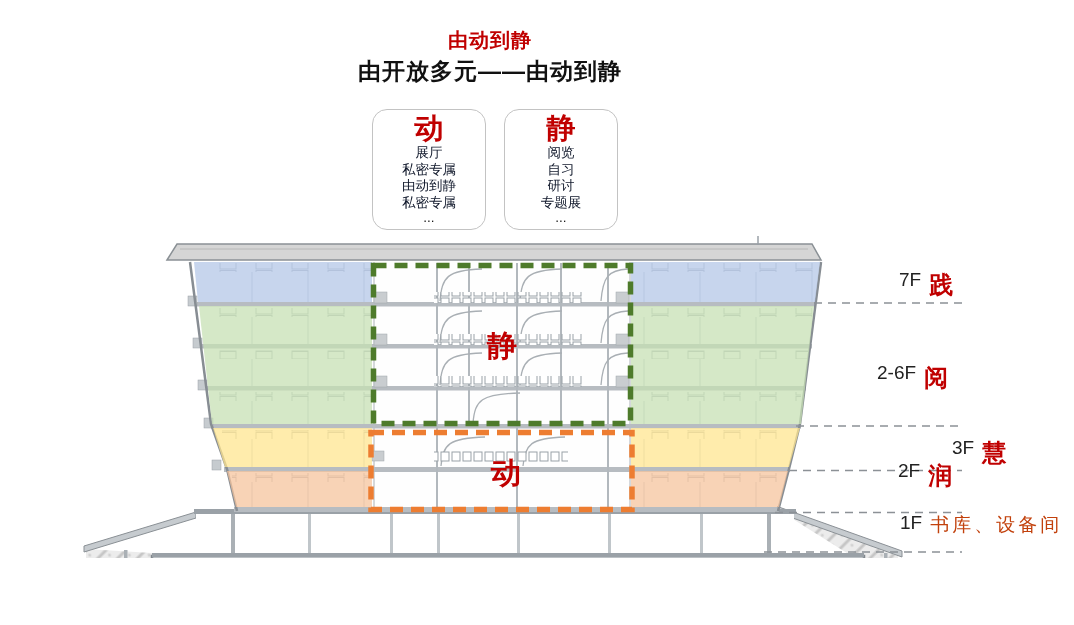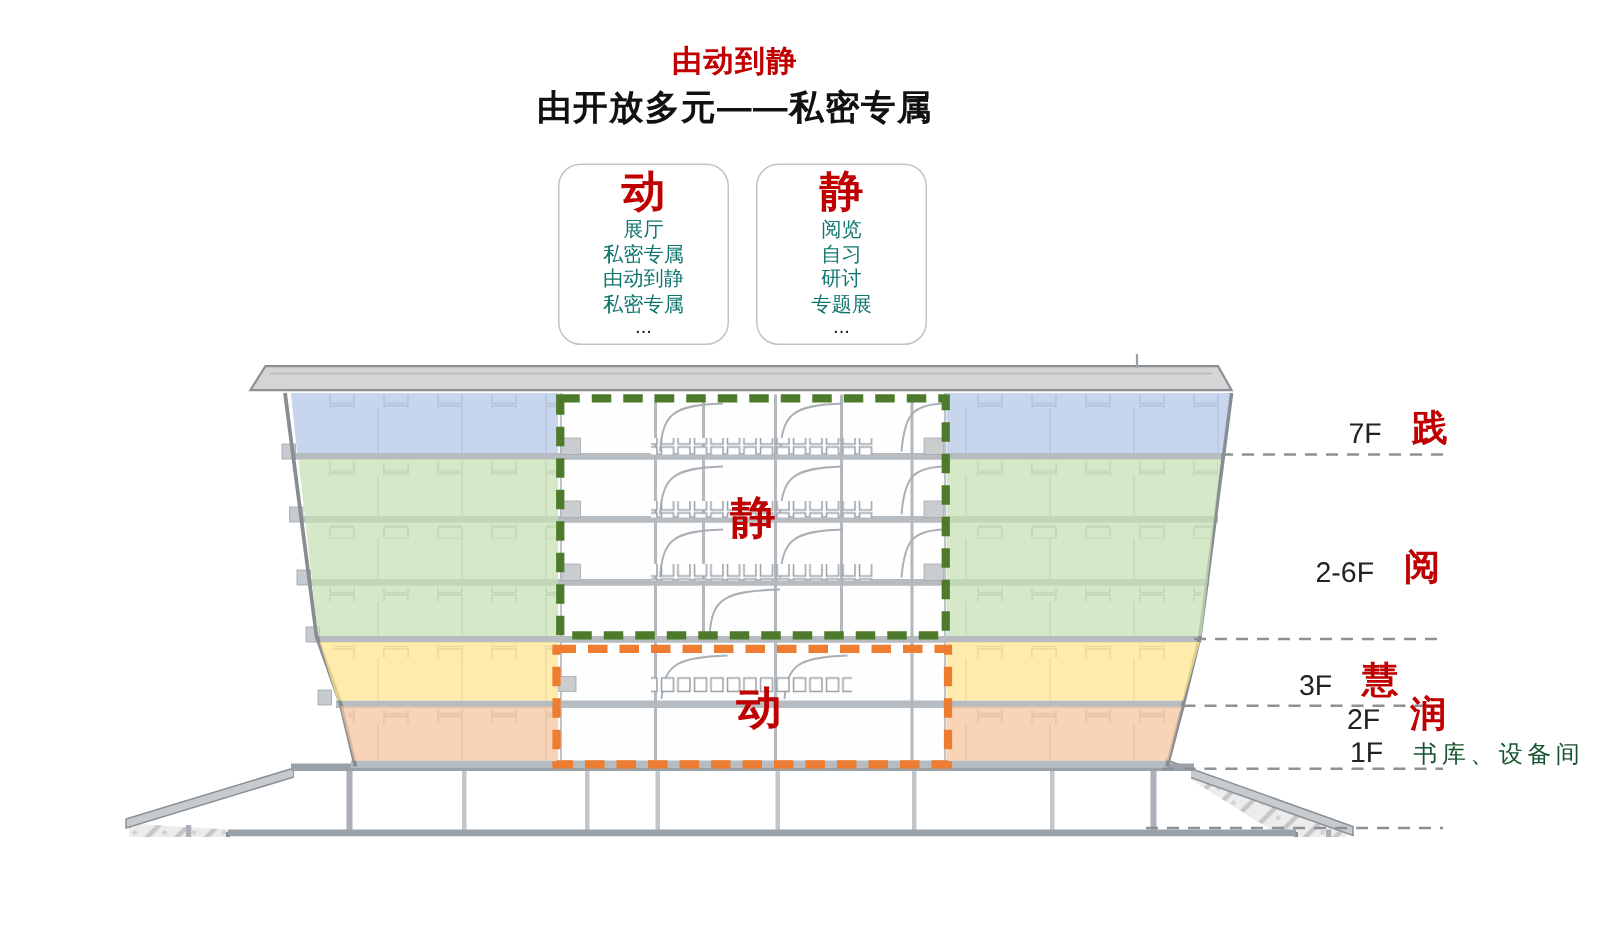--- a/index.html
+++ b/index.html
@@ -15,30 +15,30 @@
   .subtitle{
     position:absolute;left:140px;top:56px;width:700px;text-align:center;
     font-size:23px;font-weight:700;color:#111;letter-spacing:1px;
   }
   .legend-box{
     position:absolute;top:109px;height:121px;box-sizing:border-box;
     border:1.5px solid #c3c3c3;border-radius:15px;background:#fff;
     text-align:center;padding-top:2px;
   }
   .legend-title{font-size:29px;line-height:33px;font-weight:700;color:#c00000;}
-  .legend-item{font-size:13.5px;line-height:16.5px;color:#0f766e;text-align:center;}
+  .legend-item{font-size:13.5px;line-height:16.5px;color:#0f172a;text-align:center;}
   .legend-dots{font-size:13.5px;line-height:14px;color:#1a1a1a;}
   .zone-label{
     position:absolute;width:56px;text-align:center;
     font-size:30px;line-height:36px;font-weight:700;color:#c00000;
   }
-  .floor-label{position:absolute;display:flex;align-items:flex-end;gap:20px;white-space:nowrap;}
+  .floor-label{position:absolute;display:flex;align-items:flex-start;gap:8px;white-space:nowrap;}
   .fnum{font-size:19px;color:#222;}
   .fname{font-size:24px;font-weight:700;color:#c00000;letter-spacing:2px;}
-  .fname--muted{color:#14532d;font-weight:400;font-size:16px;letter-spacing:3px;}
+  .fname--muted{color:#c2410c;font-weight:400;font-size:19px;letter-spacing:3px;}
 </style>
 </head>
 <body>
 
 <div class="canvas">
 
   <svg class="building-svg" viewBox="0 0 1074 625">
     <defs>
       <pattern id="earth" width="14" height="14" patternUnits="userSpaceOnUse" patternTransform="rotate(45)">
         <rect width="14" height="14" fill="#ececec"></rect>
@@ -226,21 +226,21 @@
       <line x1="764" y1="552" x2="962" y2="552"></line>
     </g>
 
     <rect x="373.5" y="265.5" width="257" height="158" fill="none" stroke="#4e7b2b" stroke-width="5.5" stroke-dasharray="13 8"></rect>
     <rect x="371" y="432.5" width="261" height="77" fill="none" stroke="#ed7d31" stroke-width="5.5" stroke-dasharray="13 8"></rect>
 
     <line x1="2" y1="620" x2="1072" y2="620" stroke="#cbcbcb" stroke-width="3.5" stroke-dasharray="15 11"></line>
   </svg>
 
   <div class="title">由动到静</div>
-  <div class="subtitle">由开放多元——私密专属</div>
+  <div class="subtitle">由开放多元——由动到静</div>
 
   <div class="legend-box" style="left:372px;width:114px">
     <div class="legend-title">动</div>
     <div class="legend-item">展厅</div>
     <div class="legend-item">私密专属</div>
     <div class="legend-item">由动到静</div>
     <div class="legend-item">私密专属</div>
     <div class="legend-dots">...</div>
   </div>
   <div class="legend-box" style="left:504px;width:114px">
@@ -256,26 +256,26 @@
   <div class="zone-label" style="left:478px;top:455px">动</div>
 
   <div class="floor-label" style="left:899px;top:269px">
     <span class="fnum">7F</span>
     <span class="fname">践</span>
   </div>
   <div class="floor-label" style="left:877px;top:362px">
     <span class="fnum">2-6F</span>
     <span class="fname">阅</span>
   </div>
-  <div class="floor-label" style="left:866px;top:437px">
+  <div class="floor-label" style="left:952px;top:437px">
     <span class="fnum">3F</span>
     <span class="fname">慧</span>
   </div>
   <div class="floor-label" style="left:898px;top:460px">
     <span class="fnum">2F</span>
     <span class="fname">润</span>
   </div>
-  <div class="floor-label" style="left:900px;top:492px">
+  <div class="floor-label" style="left:900px;top:512px">
     <span class="fnum">1F</span>
     <span class="fname fname--muted">书库、设备间</span>
   </div>
 
 </div>
 
 </body></html>

